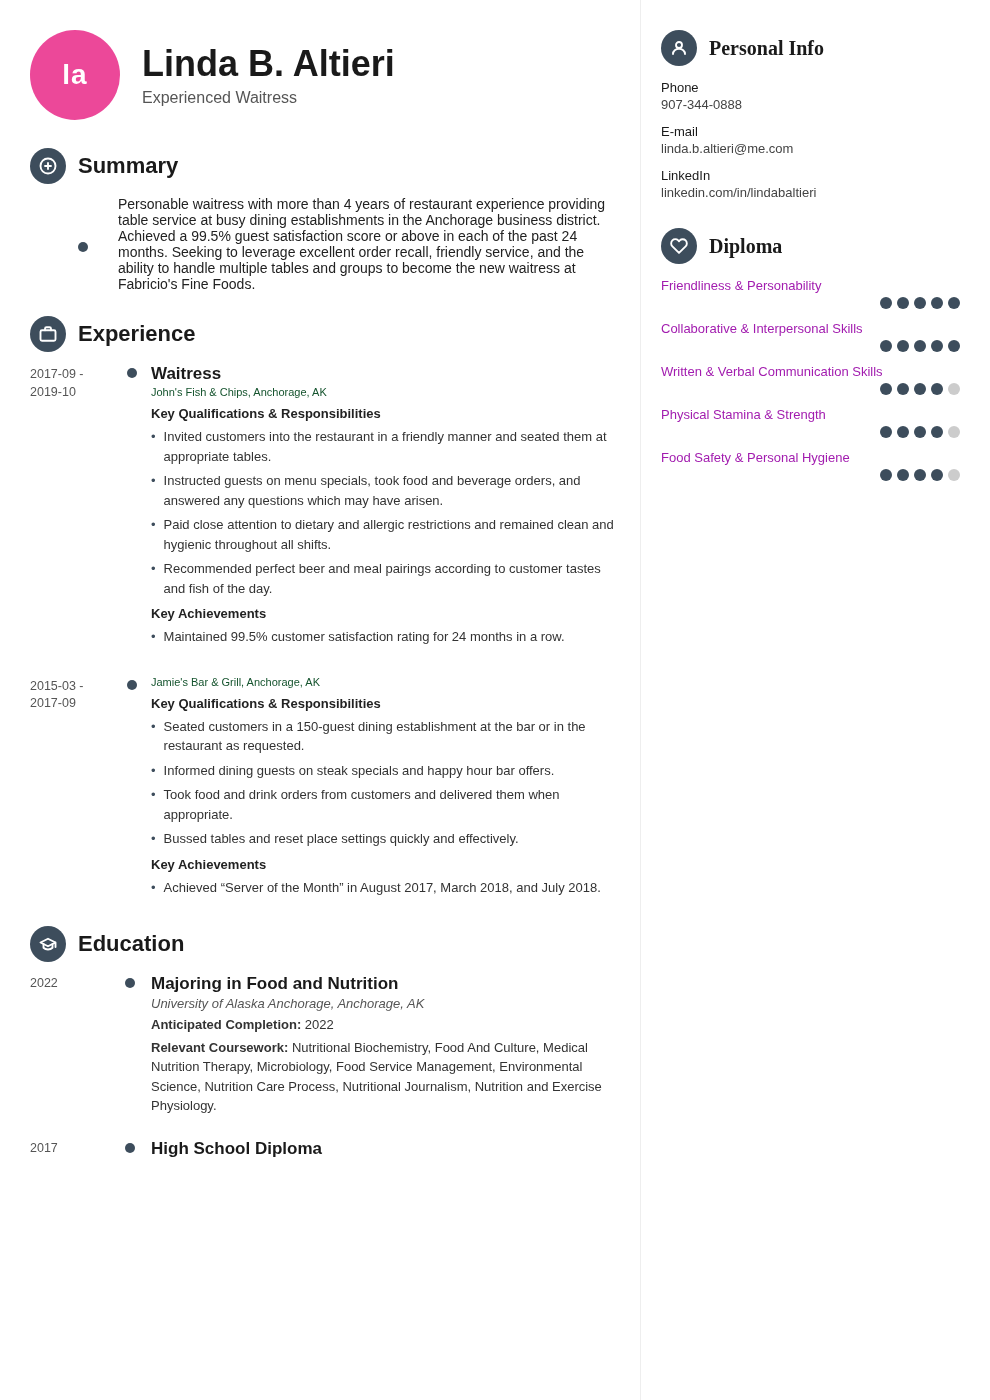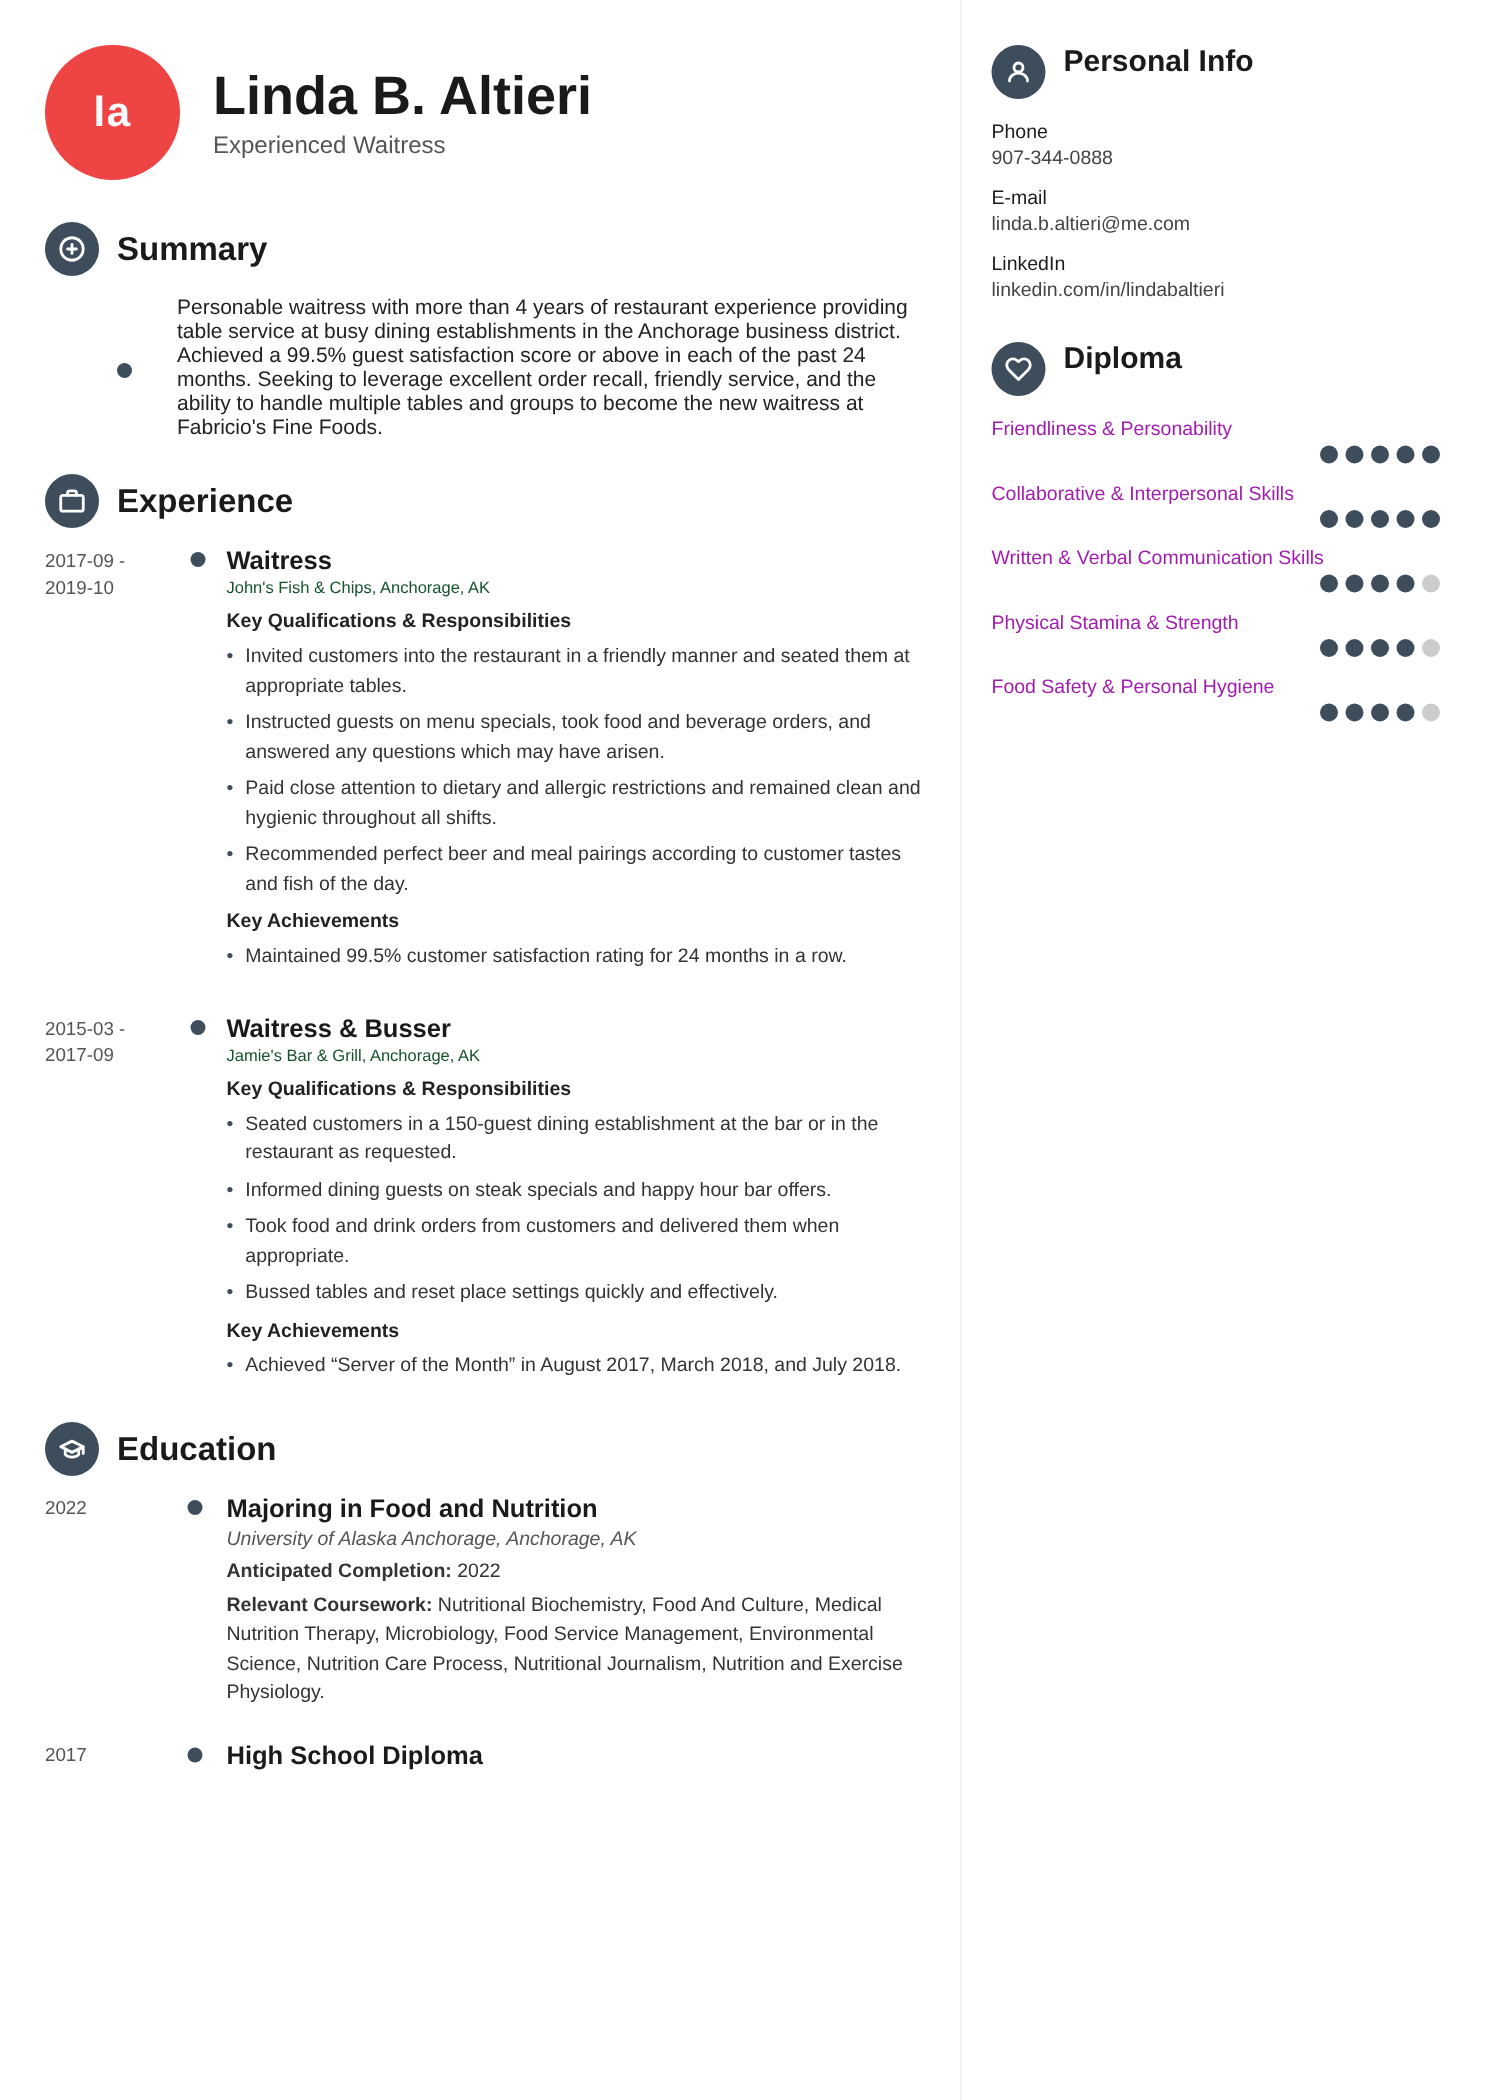--- a/index.html
+++ b/index.html
@@ -31,21 +31,21 @@
     
     .header {
       display: flex;
       align-items: center;
       margin-bottom: 28px;
     }
     .avatar-circle {
       width: 90px;
       height: 90px;
       border-radius: 50%;
-      background: #ef4444;
+      background: #ec4899;
       display: flex;
       align-items: center;
       justify-content: center;
       flex-shrink: 0;
       margin-right: 22px;
     }
     .avatar-initials {
       color: #fff;
       font-size: 28px;
       font-weight: bold;
@@ -224,21 +224,23 @@
       margin-bottom: 3px;
       line-height: 1.5;
     }
 
     
     .right-section {
       margin-bottom: 28px;
     }
     .right-section-header {
       display: flex;
+      align-items: center;
       margin-bottom: 14px;
+      font-family: Liberation Serif, serif;
     }
     .right-icon {
       width: 36px;
       height: 36px;
       border-radius: 50%;
       background: #3d4d5c;
       display: flex;
       align-items: center;
       justify-content: center;
       margin-right: 12px;
@@ -363,21 +365,20 @@
 
       <div class="experience-entry">
         <div class="exp-date-col">
           <span>2015-03 -</span><br>
           <span>2017-09</span>
         </div>
         <div class="exp-dot-col">
           <div class="exp-dot"></div>
         </div>
         <div class="exp-content">
-          <div class="exp-job-title">Waitress &amp; Busser</div>
           <div class="exp-company">Jamie's Bar &amp; Grill, Anchorage, AK</div>
           <div class="exp-sub-heading">Key Qualifications &amp; Responsibilities</div>
           <ul class="exp-list">
             <li>Seated customers in a 150-guest dining establishment at the bar or in the restaurant as requested.</li>
             <li>Informed dining guests on steak specials and happy hour bar offers.</li>
             <li>Took food and drink orders from customers and delivered them when appropriate.</li>
             <li>Bussed tables and reset place settings quickly and effectively.</li>
           </ul>
           <div class="exp-sub-heading">Key Achievements</div>
           <ul class="exp-list">

